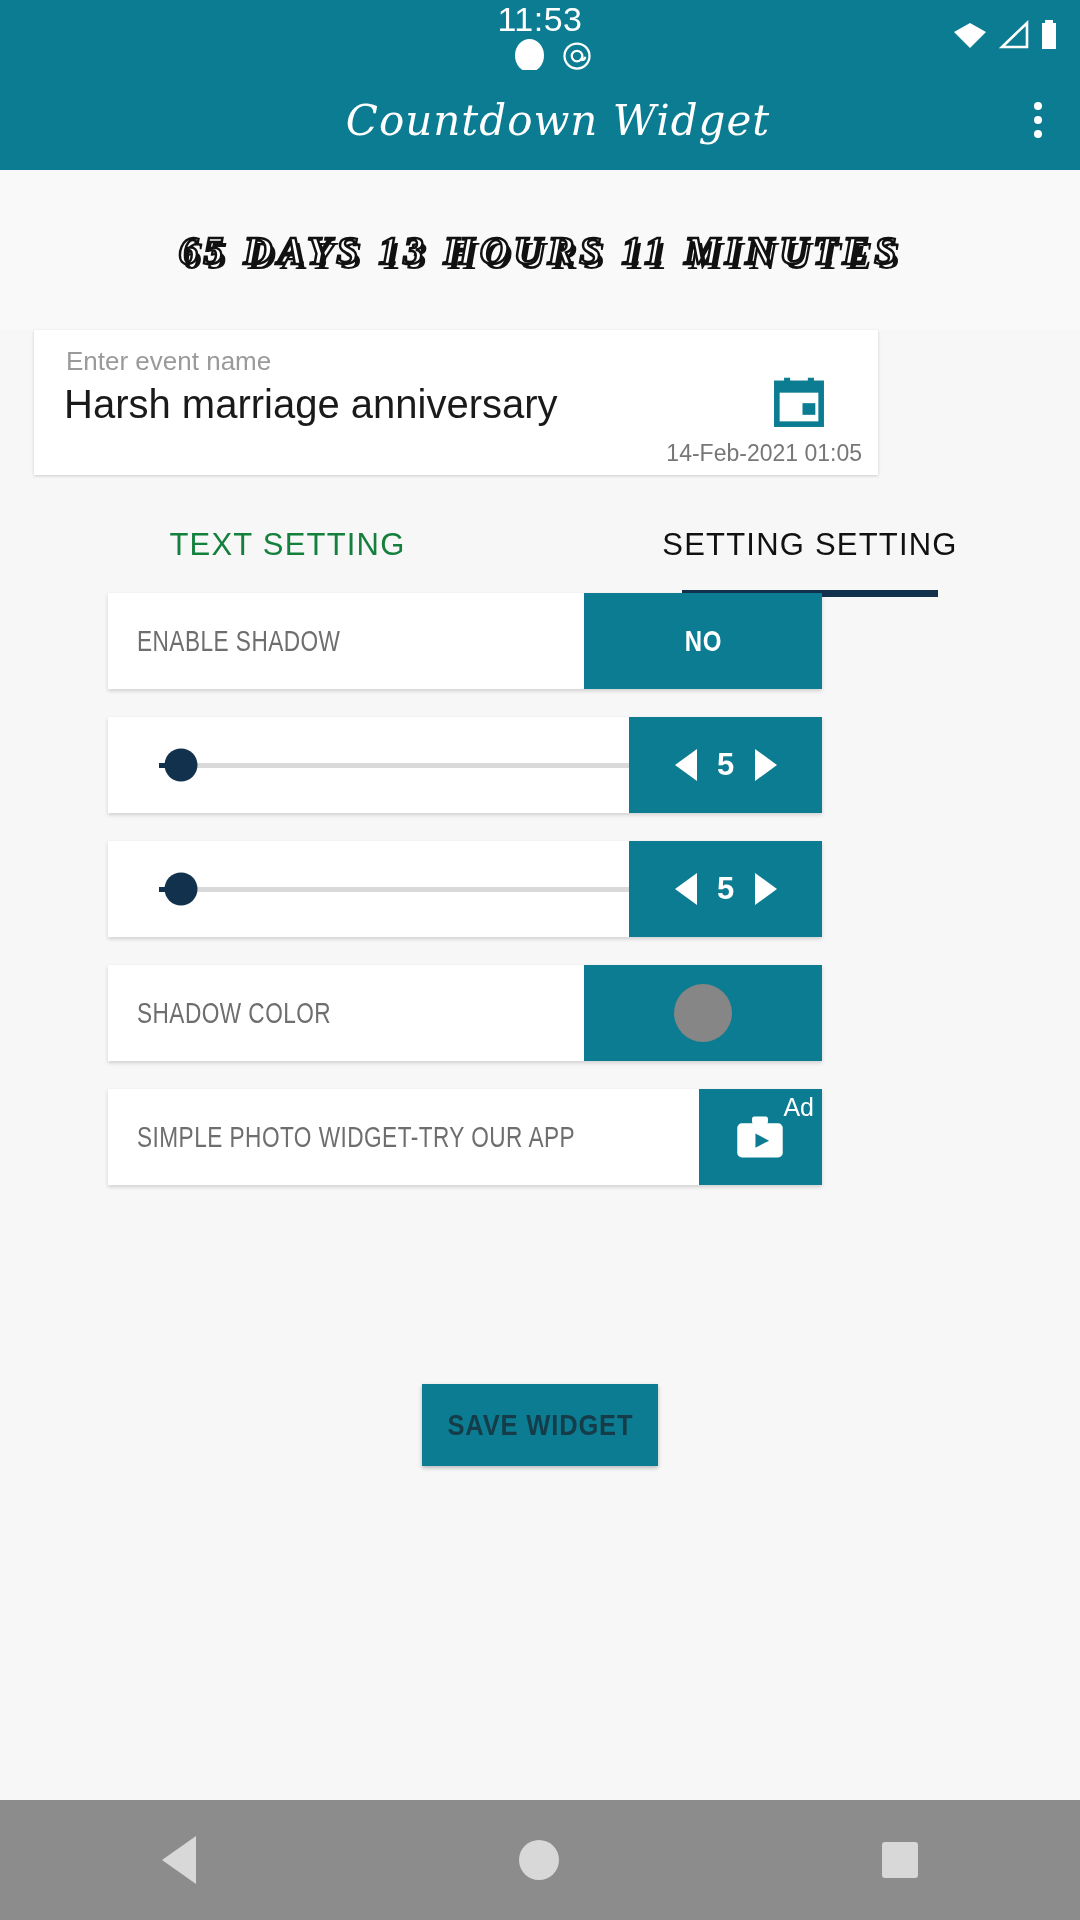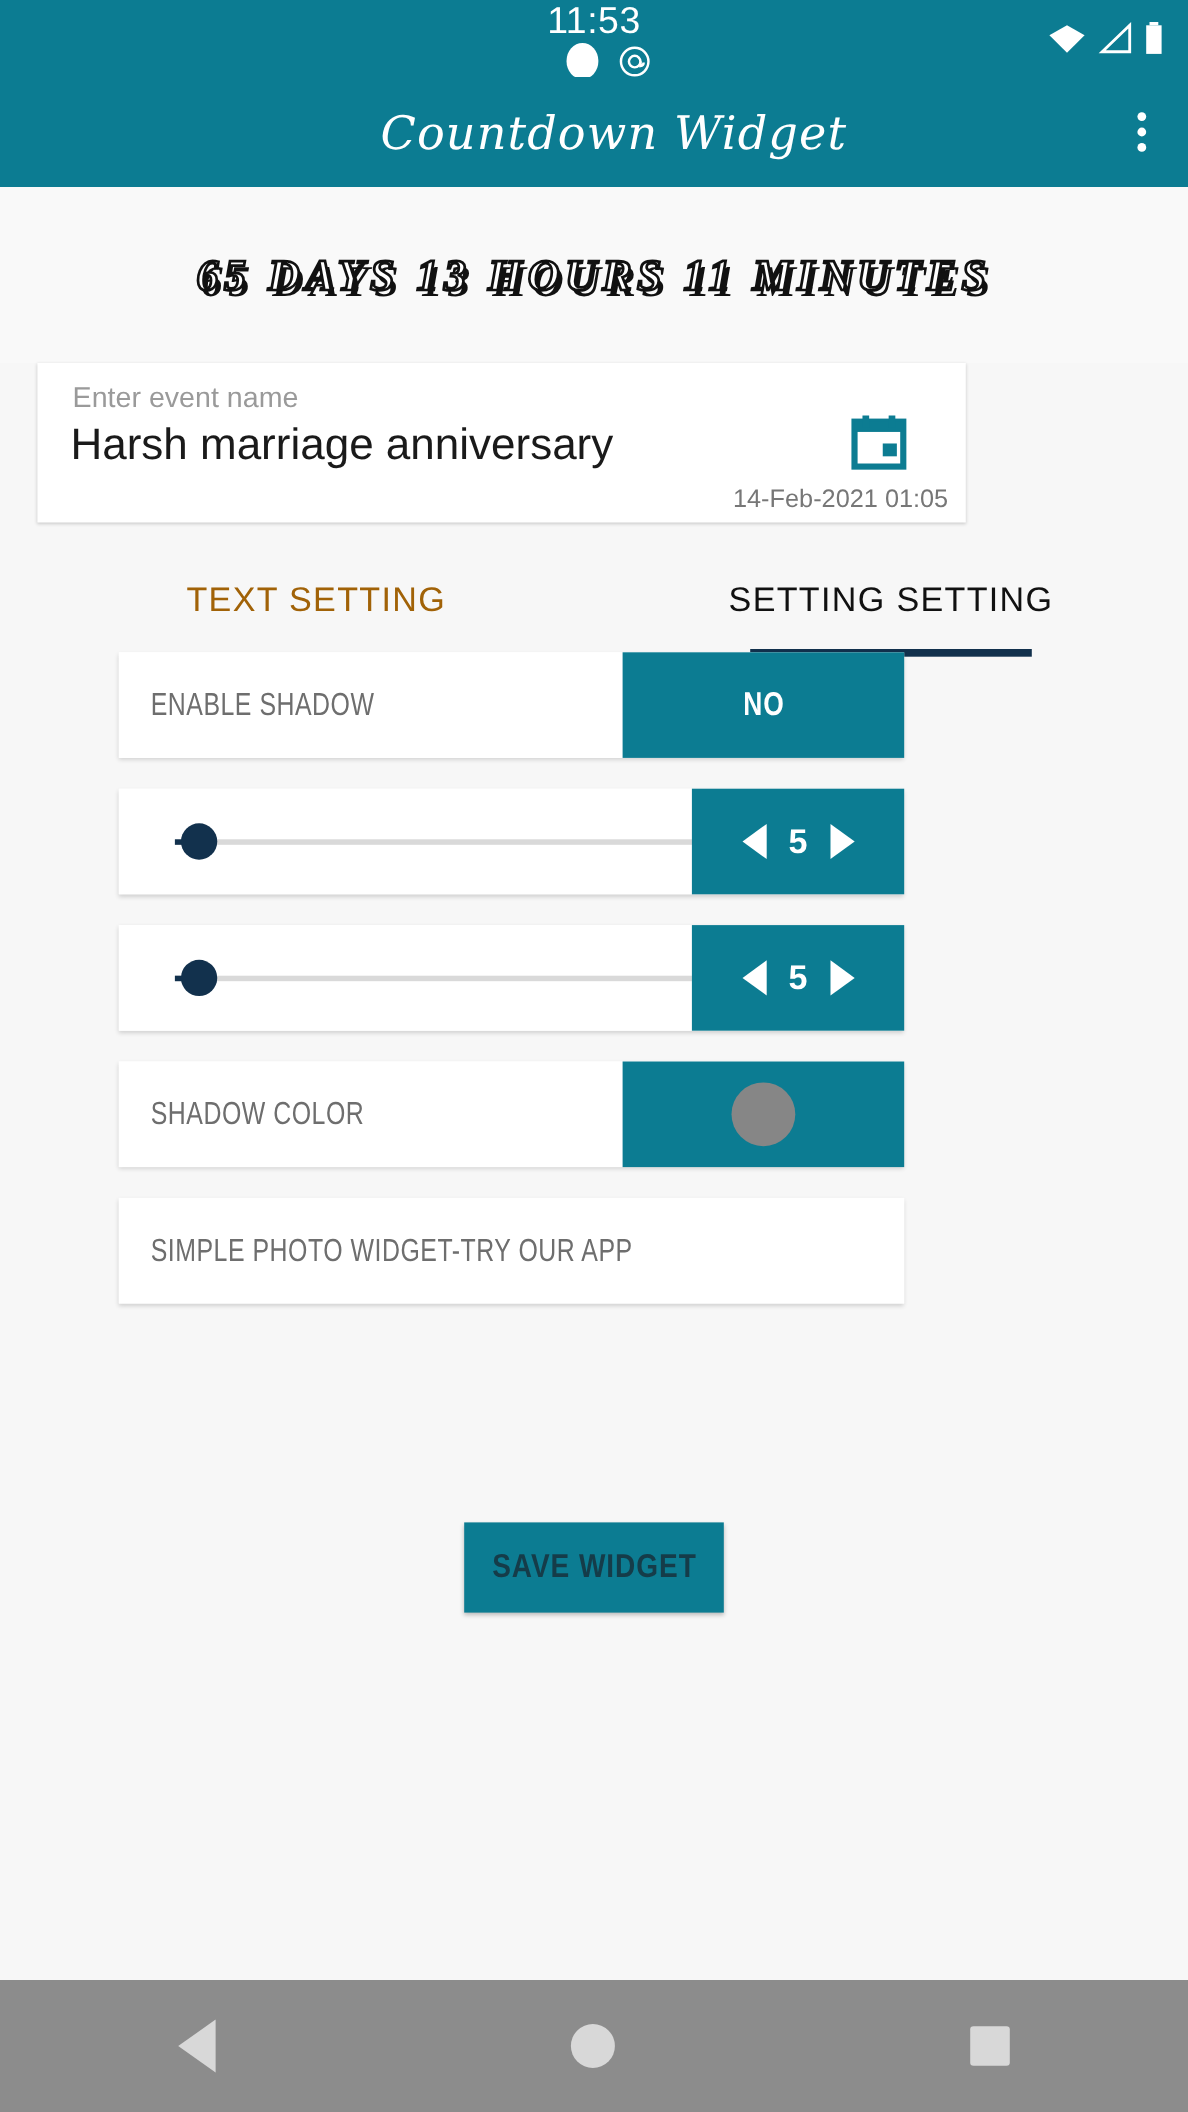--- a/index.html
+++ b/index.html
@@ -84,21 +84,21 @@
     position:absolute; left:0; top:492px; width:1080px; height:105px;
     display:flex;
   }
   .tab{
     flex:1; display:flex; align-items:center; justify-content:center;
     position:relative; cursor:pointer;
   }
   .tab-label{
     font-size:31px; letter-spacing:1.2px; font-weight:400;
   }
-  .tab.inactive .tab-label{ color:#a16207;margin-left:35px; }
+  .tab.inactive .tab-label{ color:#15803d;margin-left:35px; }
   .tab.active .tab-label{ color:#111; font-weight:500; }
   .tab-underline{
     position:absolute; bottom:0; left:50%; transform:translateX(-50%);
     width:256px; height:7px; background:#12314d;
   }
 
   
   #rows{
     position:absolute; left:84px; top:593px; width:714px;margin-left:24px;
   }
@@ -110,21 +110,21 @@
   .row-left{
     flex:1; display:flex; align-items:center; padding-left:29px; background:#fff;
     position:relative;
   }
   .row-label{
     font-size:29px; color:#6e6e6e; letter-spacing:.6px;
     transform:scaleX(.78); transform-origin:left center;
     font-weight:400; white-space:nowrap;
   }
   .row-right{
-    width:256px; background:#0c7c92;
+    width:238px; background:#0c7c92;
     display:flex; align-items:center; justify-content:center;
     color:#fff; cursor:pointer; position:relative;
   }
   .row-right .value-text{
     font-size:30px; font-weight:bold; letter-spacing:1px;
     transform:scaleX(.8);
   }
 
   
   .stepper{ display:flex; align-items:center; justify-content:center; gap:18px; width:100%; }
@@ -290,20 +290,28 @@
     </div>
     <div class="row-right">
       <span class="color-swatch"></span>
     </div>
   </div>
 
   <div class="setting-row">
     <div class="row-left">
       <span class="row-label">SIMPLE PHOTO WIDGET-TRY OUR APP</span>
     </div>
+    <div class="row-right">
+      <span class="ad-badge">Ad</span>
+      <svg class="ad-icon" viewBox="0 0 24 22">
+        <rect x="2" y="5" width="20" height="15" rx="2" fill="#fff"></rect>
+        <rect x="8.5" y="2" width="7" height="3.4" rx="1" fill="#fff"></rect>
+        <path d="M10 9.5 L16 12.6 L10 15.7 Z" fill="#0c7c92"></path>
+      </svg>
+    </div>
   </div>
 
 </div>
 
 <button id="save-widget">
   <span>SAVE WIDGET</span>
 </button>
 
 <div id="nav-bar">
   <span class="nav-back"></span>

